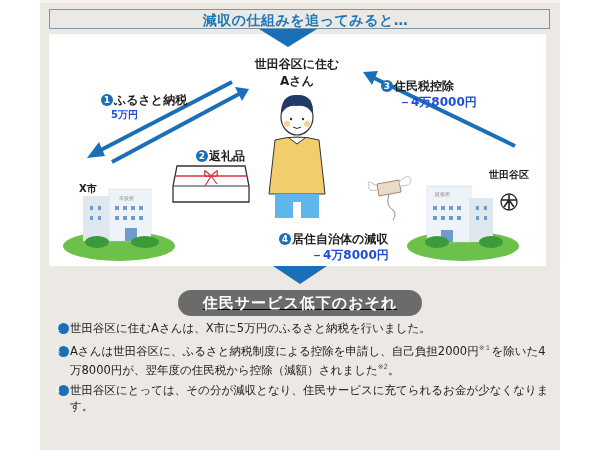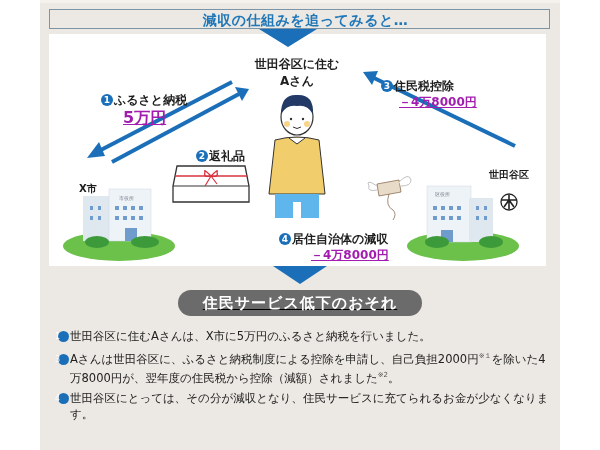--- a/index.html
+++ b/index.html
@@ -5,26 +5,26 @@
   * { box-sizing: border-box; margin: 0; padding: 0; }
   html, body { width: 600px; height: 450px; overflow: hidden; background: #ffffff; }
   body { font-family: "DejaVu Sans", sans-serif; position: relative; }
   .panel { position: absolute; left: 40px; top: 0; width: 520px; height: 450px; background: #ece8e3; }
   .top-line { position: absolute; left: 0; top: 0; width: 520px; height: 3px; background: #f5f2ee; }
   .title-box { position: absolute; left: 9px; top: 9px; width: 501px; height: 20px; border: 1px solid #7c95a6; background: #ece8e3; text-align: center; }
   .title-text { color: #1f77b8; font-size: 14px; font-weight: bold; line-height: 18px; letter-spacing: 0.5px; margin-left: 12px; }
   .card { position: absolute; left: 9px; top: 34px; width: 497px; height: 232px; background: #ffffff; }
   .tri-top { position: absolute; left: 219px; top: 29px; width: 0; height: 0; border-left: 29px solid transparent; border-right: 29px solid transparent; border-top: 18px solid #1a6fb8; }
   .lbl { position: absolute; font-weight: bold; color: #1e1e1e; white-space: nowrap; }
-  .red { color: #a21caf; text-decoration: underline; }
+  .red { color: #1d4ed8; }
   .num { display: inline-block; width: 12px; height: 12px; border-radius: 50%; background: #1a6fb8; color: #fff; font-size: 9px; line-height: 12px; text-align: center; vertical-align: 1px; margin-right: 1px; }
   .tri-mid { position: absolute; left: 233px; top: 266px; width: 0; height: 0; border-left: 27px solid transparent; border-right: 27px solid transparent; border-top: 18px solid #1a6fb8; z-index: 2; }
   .pill { position: absolute; left: 138px; top: 290px; width: 244px; height: 26px; border-radius: 13px; background: #6b6b6b; text-align: center; z-index: 1; text-decoration: underline; }
   .pill-text { color: #fff; font-weight: bold; font-size: 15px; line-height: 26px; letter-spacing: 1px; }
-  .items { position: absolute; left: 18px; top: 328px; width: 496px; }
+  .items { position: absolute; left: 18px; top: 320px; width: 496px; }
   .item { font-size: 11.5px; color: #222; line-height: 16px; margin-bottom: 4px; padding-left: 12px; text-indent: -12px; }
   .item .num { width: 11px; height: 11px; font-size: 8px; line-height: 11px; }
   sup { font-size: 7px; color: #555; }
   svg { position: absolute; left: 0; top: 0; }
 </style>
 </head>
 <body>
 
 <div class="panel">
   <div class="top-line"></div>
@@ -138,21 +138,21 @@
     </svg>
 
     <div class="lbl" style="left:203px; top:22px; font-size:12px; text-align:center; width:90px;">
       <div>世田谷区に住む</div>
       <div>Aさん</div>
     </div>
 
     <div class="lbl" style="left:52px; top:58px; font-size:12px;">
       <span class="num">1</span><span>ふるさと納税</span>
     </div>
-    <div class="lbl red" style="left:74px; top:74px; font-size:16px;">5万円</div>
+    <div class="lbl red" style="left:62px; top:74px; font-size:10px;">5万円</div>
 
     <div class="lbl" style="left:147px; top:114px; font-size:12px;">
       <span class="num">2</span><span>返礼品</span>
     </div>
 
     <div class="lbl" style="left:332px; top:44px; font-size:12px;">
       <span class="num">3</span><span>住民税控除</span>
     </div>
     <div class="lbl red" style="left:350px; top:60px; font-size:12px;">－4万8000円</div>
 

